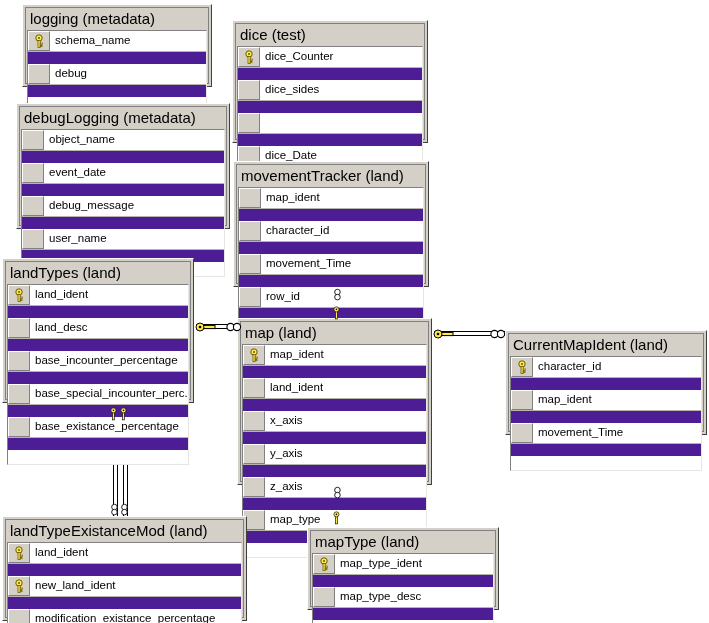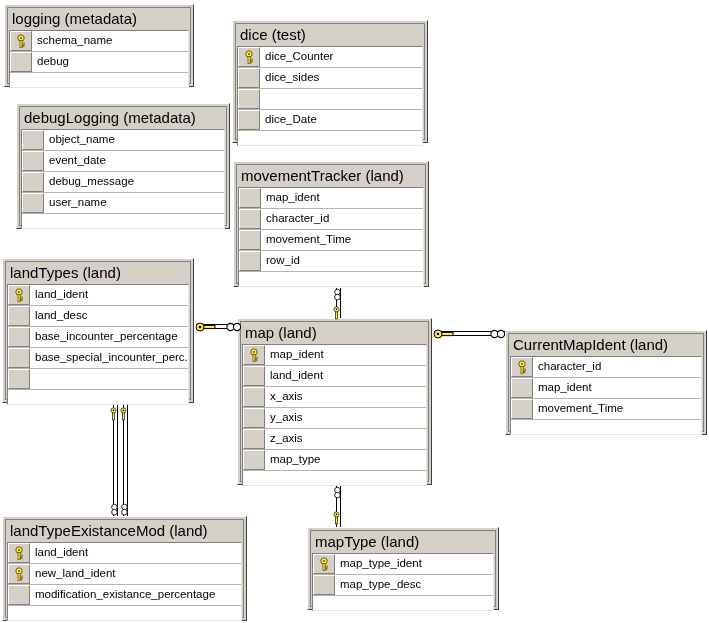--- a/index.html
+++ b/index.html
@@ -53,20 +53,21 @@
   .cols {
     flex: 1 1 auto;
     background: #4c1d95;
     border: 1px solid #808080;
     border-right: 1px solid #e8e6e0;
     border-bottom: 1px solid #e8e6e0;
     box-sizing: border-box;
     margin: 0 1px 1px 1px;
     display: flex;
     flex-direction: column;
+    gap: 12px;
   }
   .col-row {
     display: flex;
     align-items: stretch;
     height: 20px;
     border-bottom: 1px solid #b8b4ac;
     background: #ffffff;
     flex: 0 0 auto;
   }
   .col-row.filler {
@@ -212,21 +213,21 @@
           <circle cx="6" cy="7" r="4" fill="#ffe84d" stroke="#000000" stroke-width="1"></circle>
           <circle cx="6" cy="7" r="1.3" fill="#000000"></circle>
         </g>
       </svg></div>
     <div class="endpoint" style="left: 119px; top: 500px;"><svg width="14" height="18" viewBox="0 0 18 14">
         <g transform="rotate(90 7 7)">
           <ellipse cx="4.5" cy="7" rx="3.6" ry="3.6" fill="#ffffff" stroke="#000000" stroke-width="1.1"></ellipse>
           <ellipse cx="11" cy="7" rx="3.6" ry="3.6" fill="#ffffff" stroke="#000000" stroke-width="1.1"></ellipse>
         </g>
       </svg></div>
-    <div class="table-box" style="left: 4px; top: 4px; width: 190px; height: 83px;">
+    <div class="table-box" style="left: 22px; top: 4px; width: 190px; height: 83px;">
       <div class="table-inner">
         <div class="table-title">logging (metadata)</div>
         <div class="cols">
           <div class="col-row">
             <div class="col-gutter">
               <svg width="12" height="14" viewBox="0 0 12 14" class="key-icon">
                 <circle cx="6" cy="4" r="3.2" fill="#ffe84d" stroke="#6b5a00" stroke-width="1"></circle>
                 <circle cx="6" cy="4" r="1" fill="#6b5a00"></circle>
                 <rect x="5" y="6.5" width="2.2" height="7" fill="#ffe84d" stroke="#6b5a00" stroke-width="0.8"></rect>
                 <rect x="7.2" y="9" width="2.4" height="1.4" fill="#ffe84d" stroke="#6b5a00" stroke-width="0.7"></rect>
@@ -357,20 +358,21 @@
           <div class="col-row">
             <div class="col-gutter"></div>
             <div class="col-name">base_incounter_percentage</div>
           </div>
           <div class="col-row">
             <div class="col-gutter"></div>
             <div class="col-name">base_special_incounter_perc...</div>
           </div>
           <div class="col-row">
             <div class="col-gutter"></div>
+            <div class="col-name">base_existance_percentage</div>
           </div>
           <div class="col-row filler">
             <div class="col-gutter"></div>
             <div class="col-name"></div>
           </div>
         </div>
       </div>
     </div>
     <div class="table-box" style="left: 237px; top: 318px; width: 195px; height: 167px;">
       <div class="table-inner">

